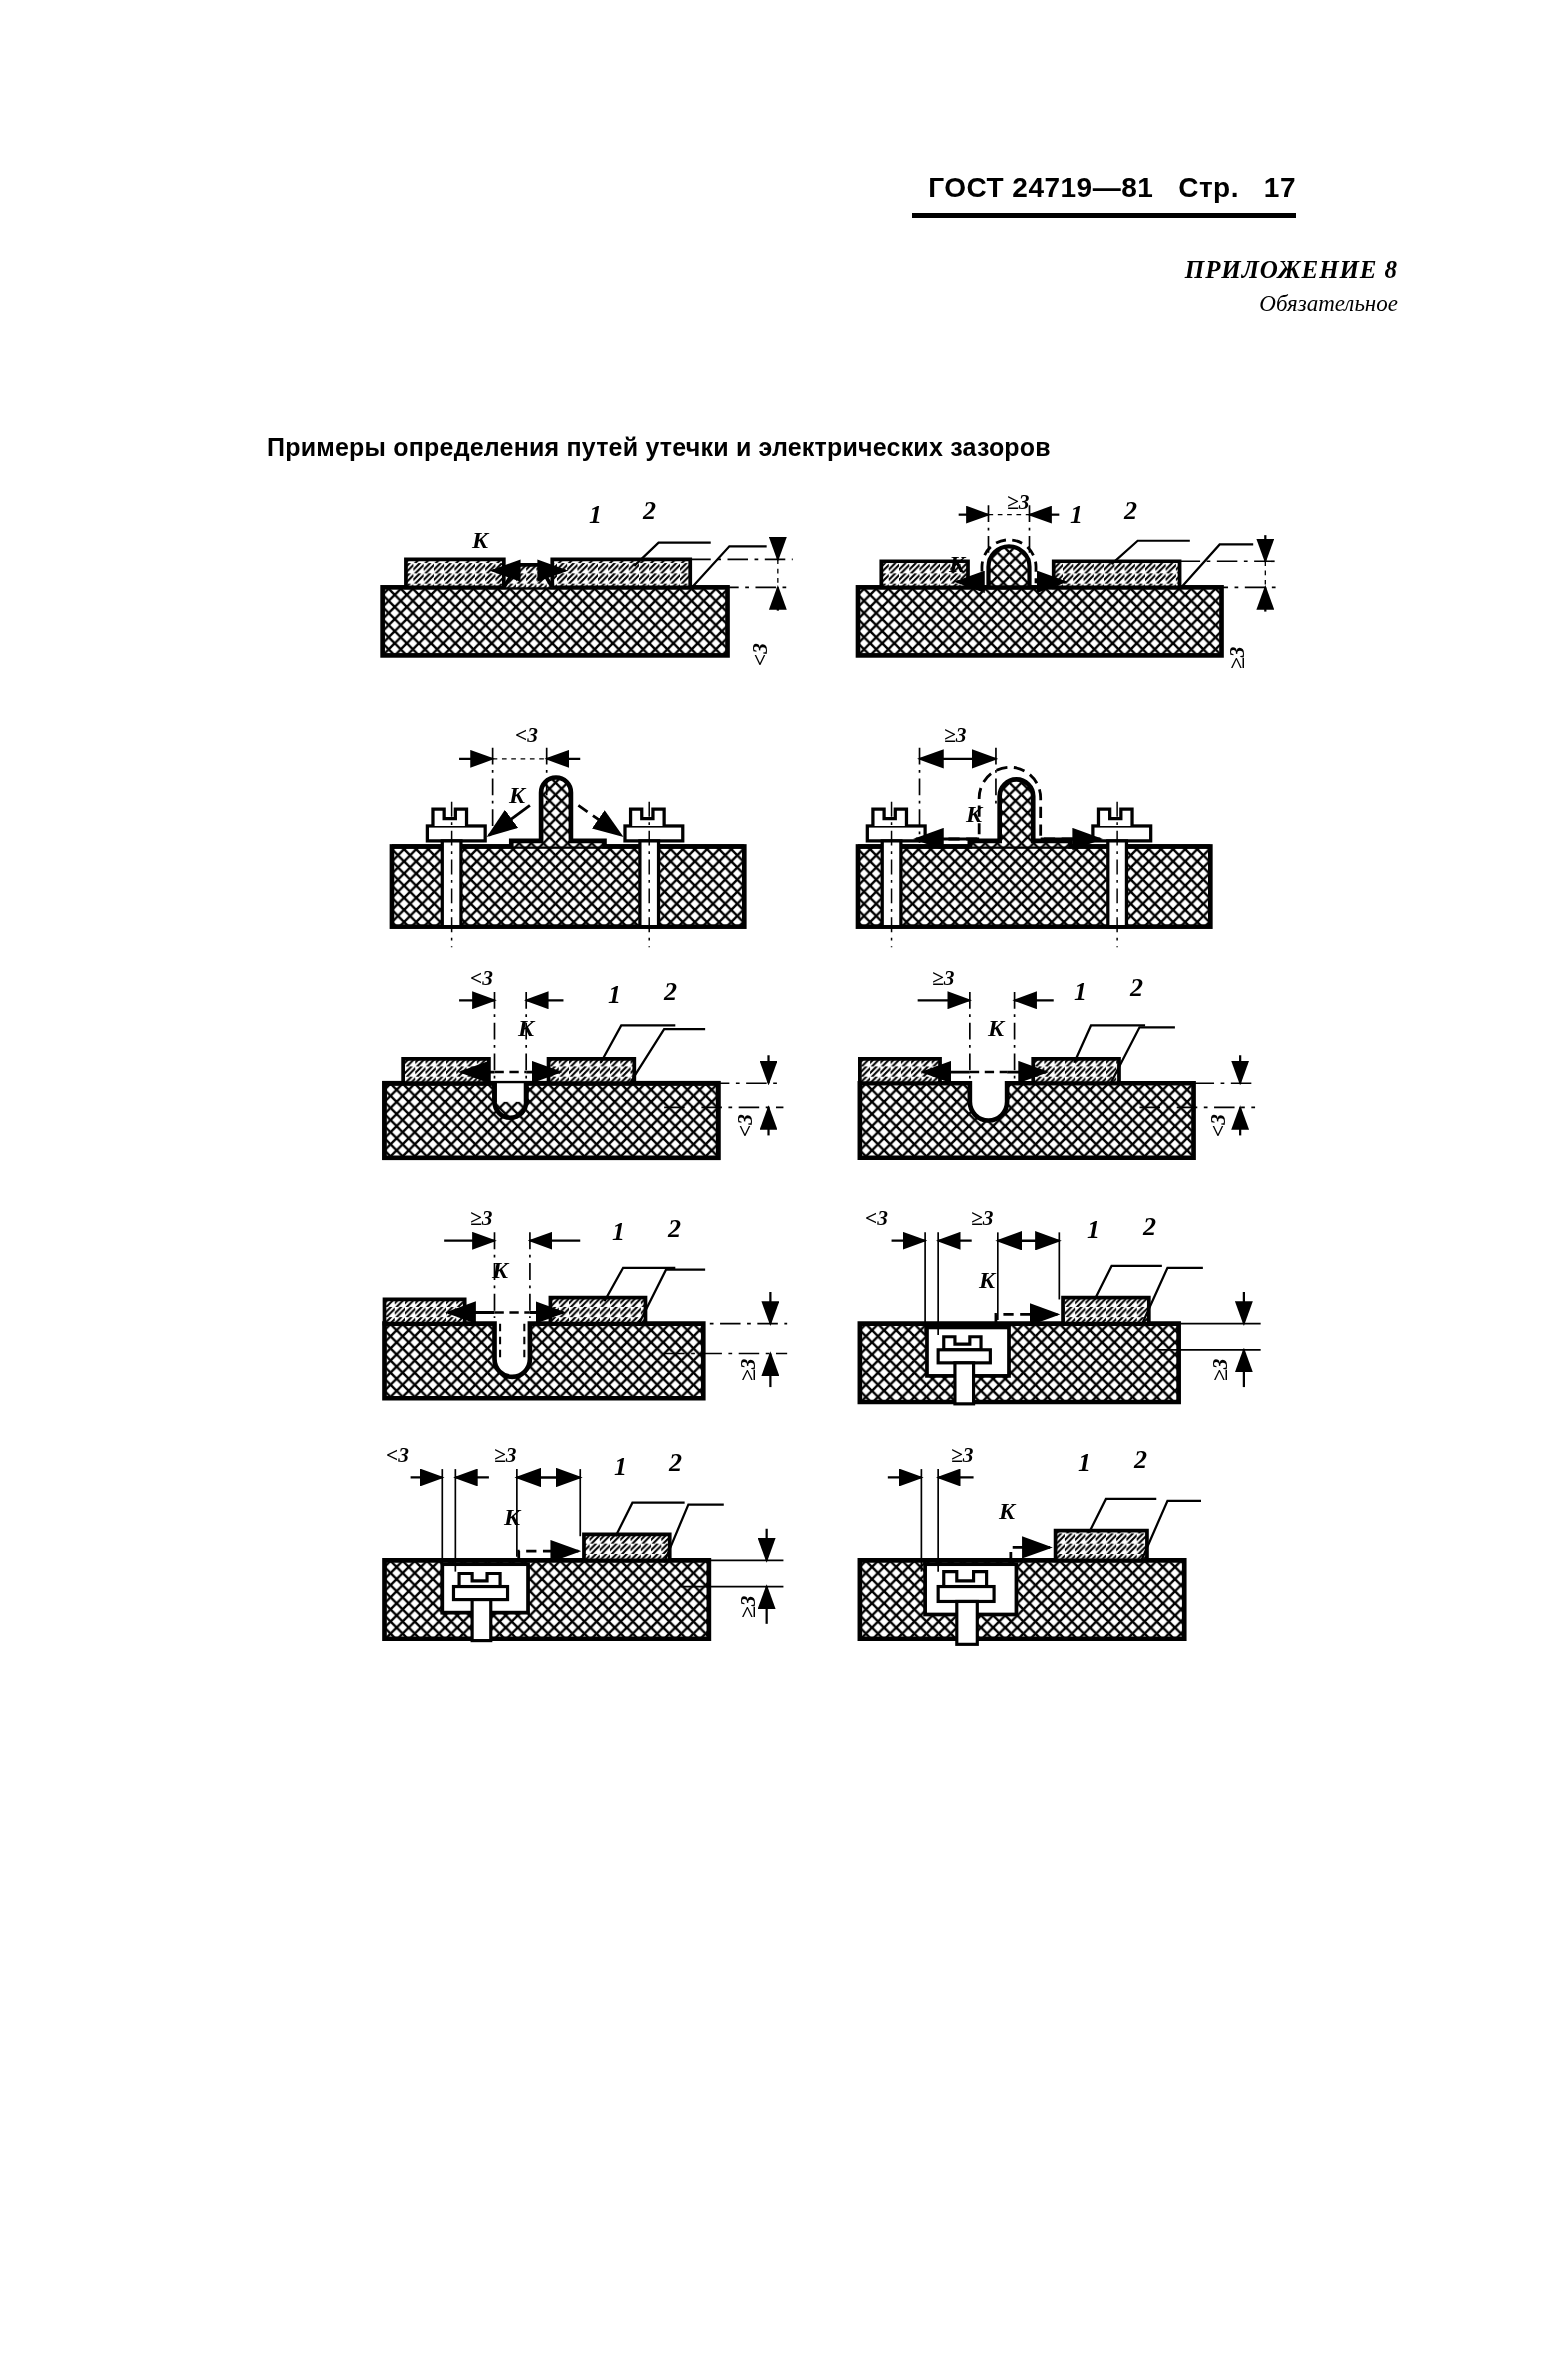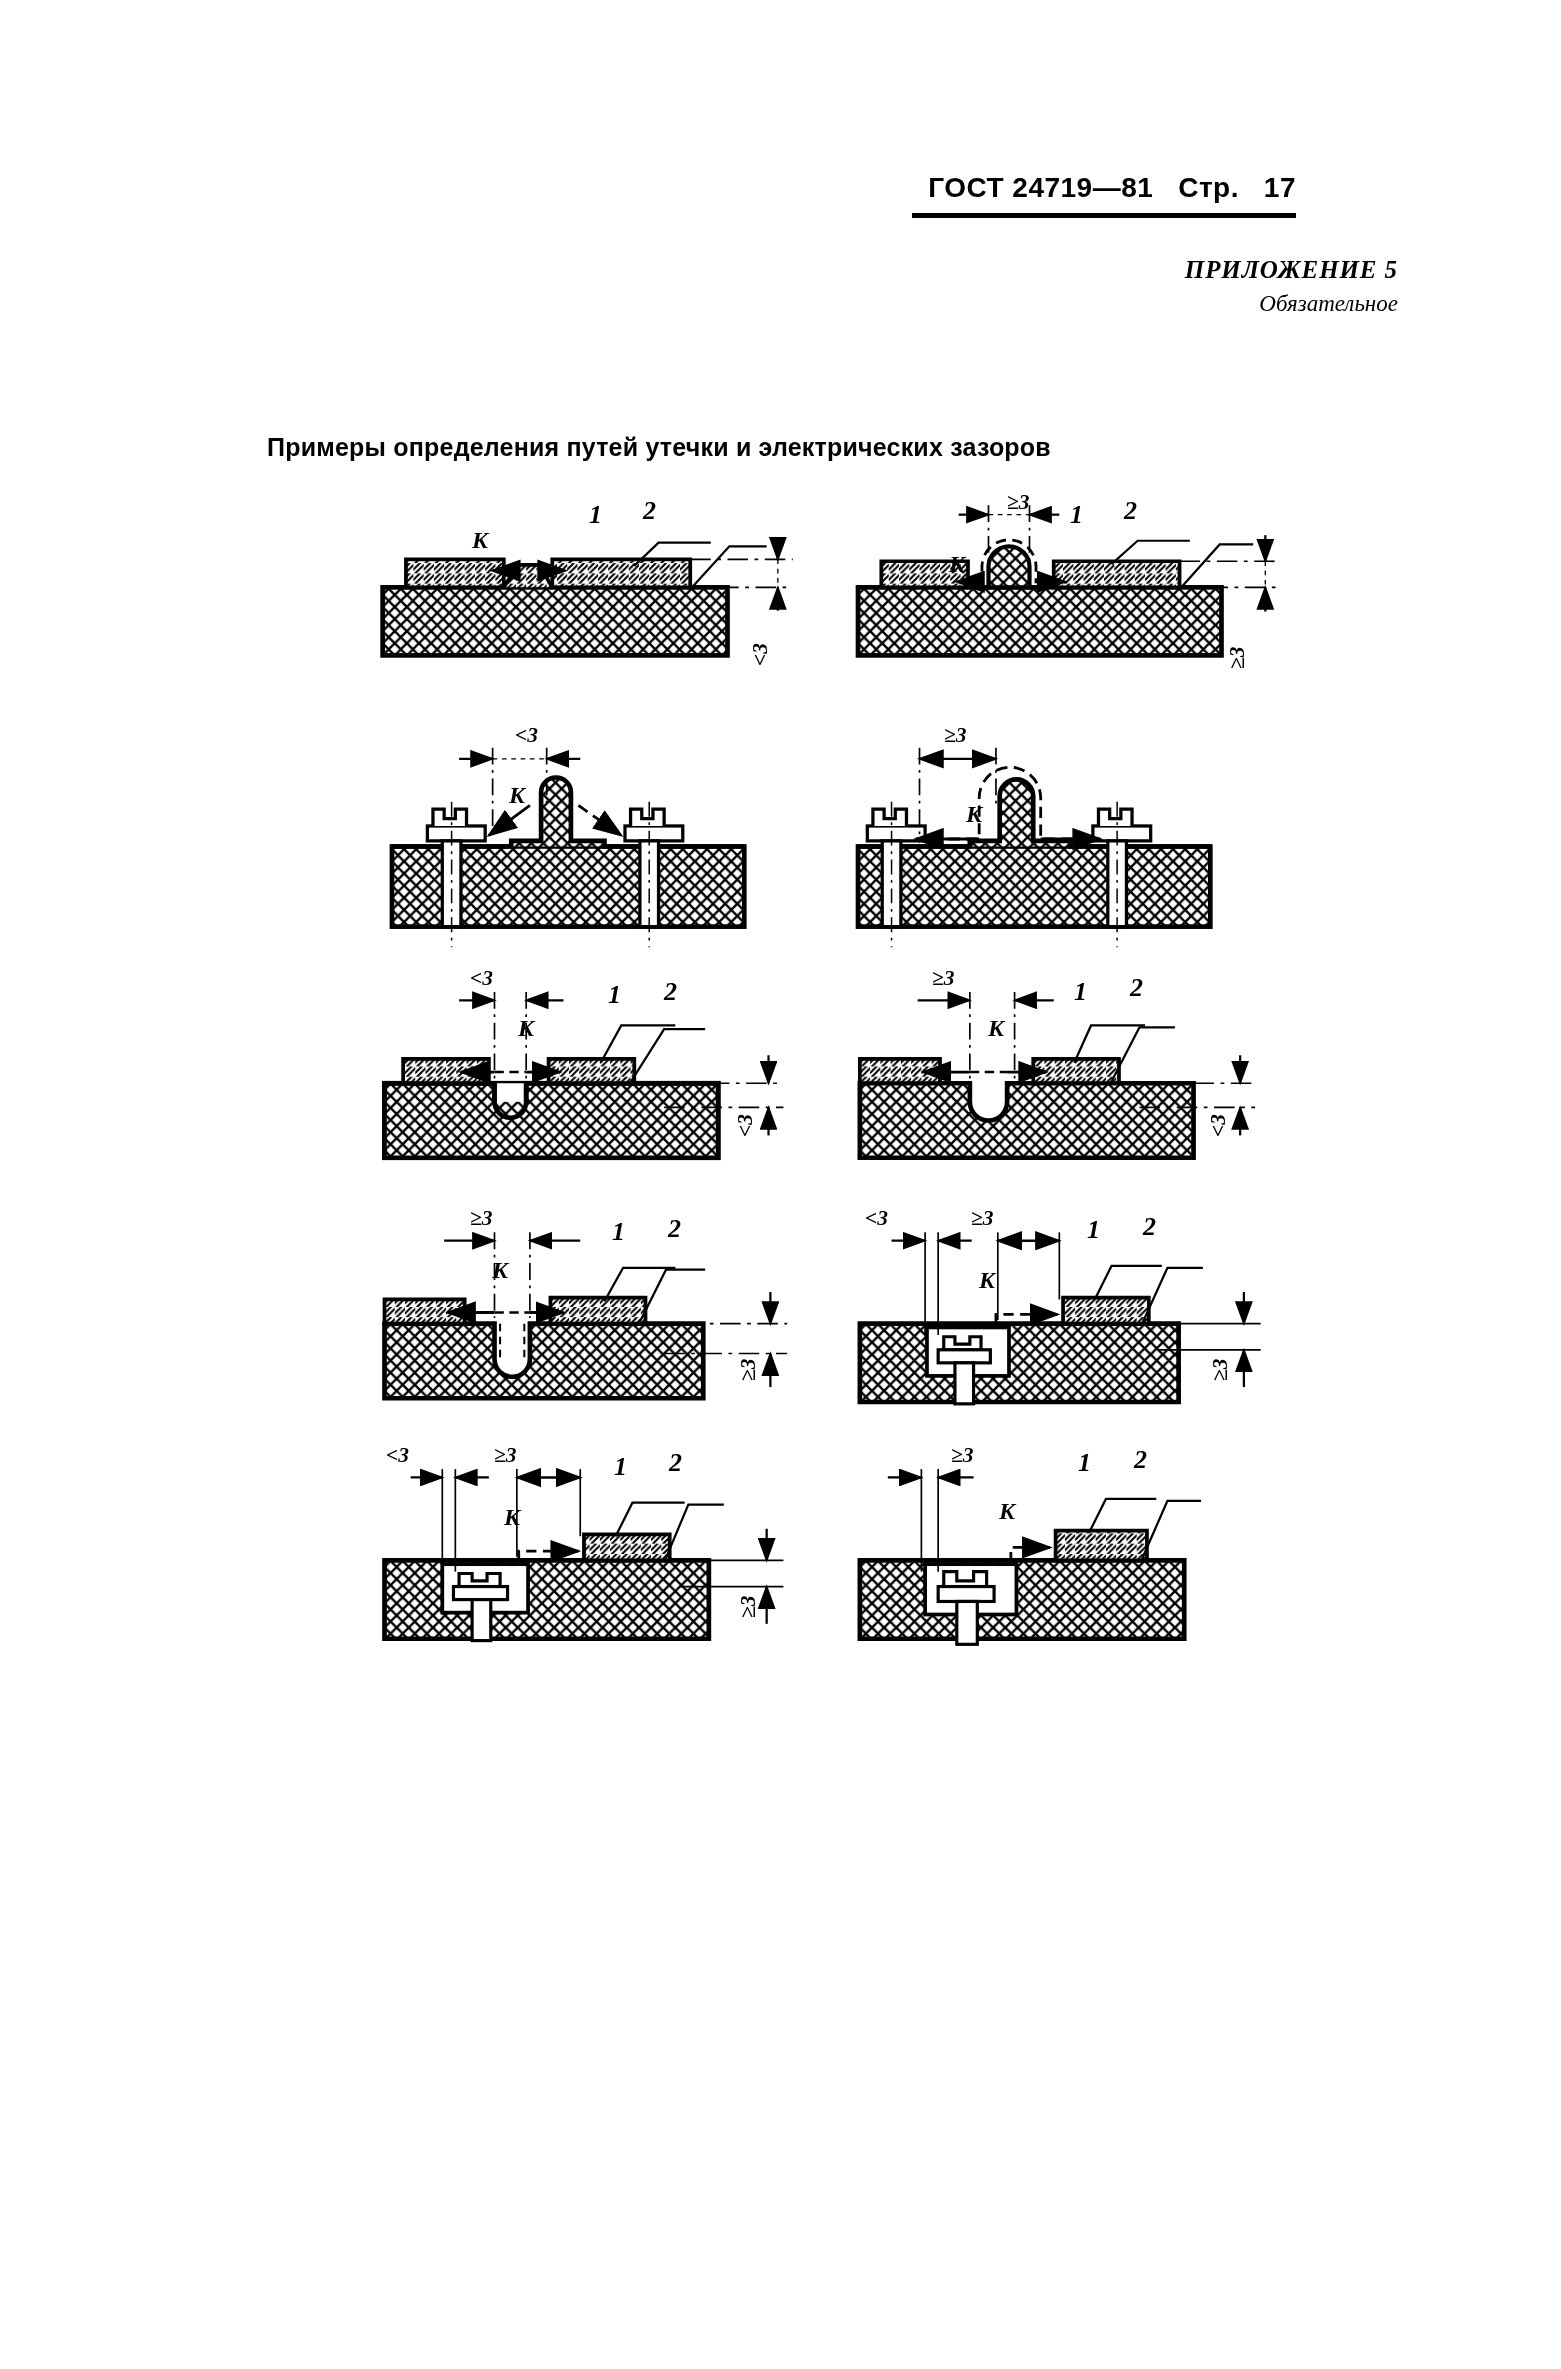--- a/index.html
+++ b/index.html
@@ -44,21 +44,21 @@
     <span>ГОСТ 24719—81</span>
     <span>&nbsp;</span>
     <span>Стр.</span>
     <span>&nbsp;</span>
     <span>17</span>
   </div>
   <div class="hdr-rule"></div>
 </div>
 
 <div id="annex">
-  <div class="a1">ПРИЛОЖЕНИЕ 5</div>
+  <div class="a1">ПРИЛОЖЕНИЕ 8</div>
   <div class="a2">Обязательное</div>
 </div>
 
 <div id="fig-title">Примеры определения путей утечки и электрических зазоров</div>
 
 <div id="figure">
 
 <svg width="988" height="1212" viewBox="0 0 1060 1300" style="position:absolute;left:-9.3px;top:0;">
   <defs>
 

